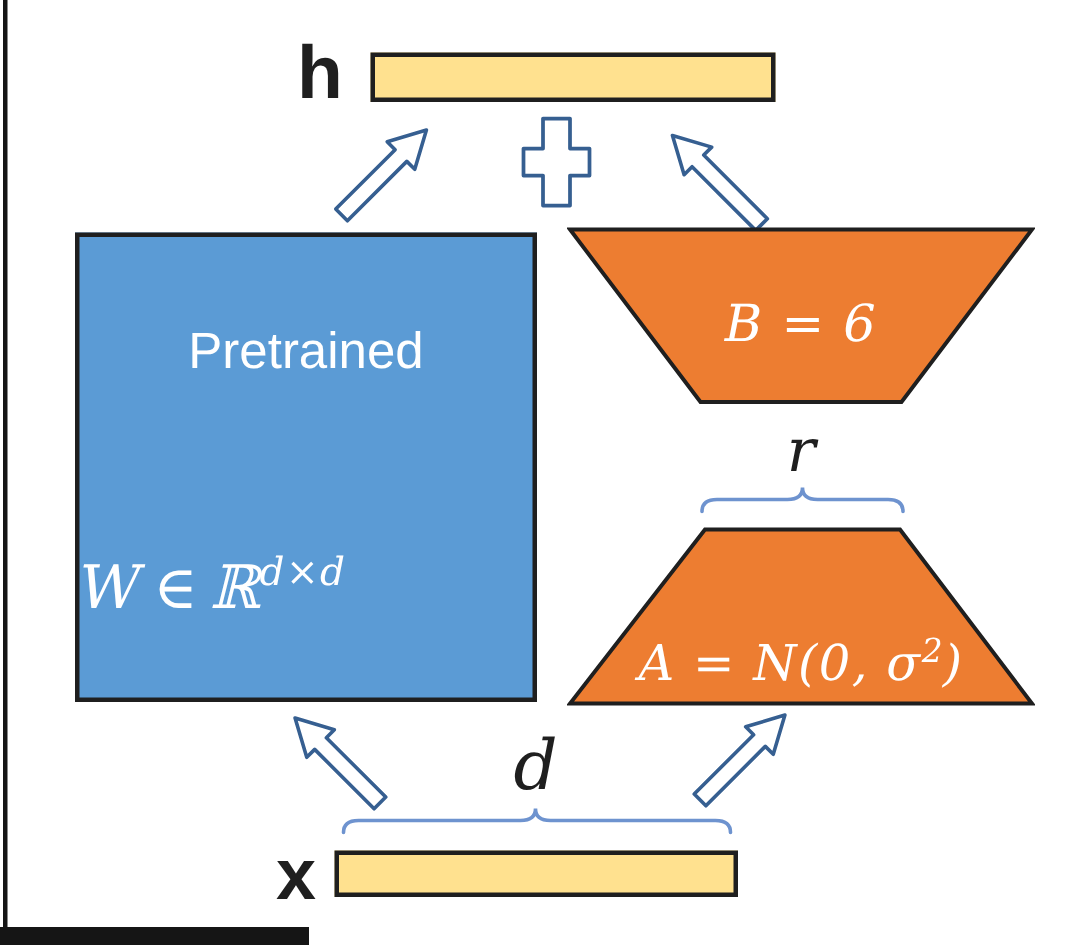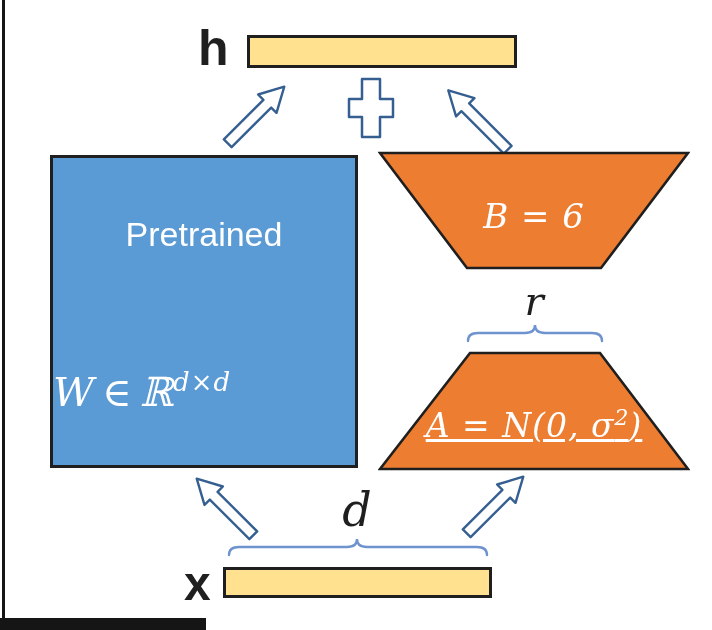--- a/index.html
+++ b/index.html
@@ -88,21 +88,21 @@
   .trap-text {
     position: absolute; left: 0; width: 100%;
     text-align: center;
     color: var(--white-text);
     font-family: "DejaVu Serif", serif;
     font-style: italic;
     letter-spacing: 1px;
     line-height: 1;
   }
   #trap-b-text { top: 48px; font-size: 34px; }
-  #trap-a-text { top: 58px; font-size: 33px; text-decoration: underline; }
+  #trap-a-text { top: 74px; font-size: 33px; }
   .trap-text .sup2 {
     font-size: 22px; position: relative; top: -12px; letter-spacing: 0;
   }
 
   
   .arrow-wrap { width: 84px; height: 30px; }
   .arrow-svg polygon {
     fill: #ffffff;
     stroke: var(--arrow-stroke);
     stroke-width: 2.4;

